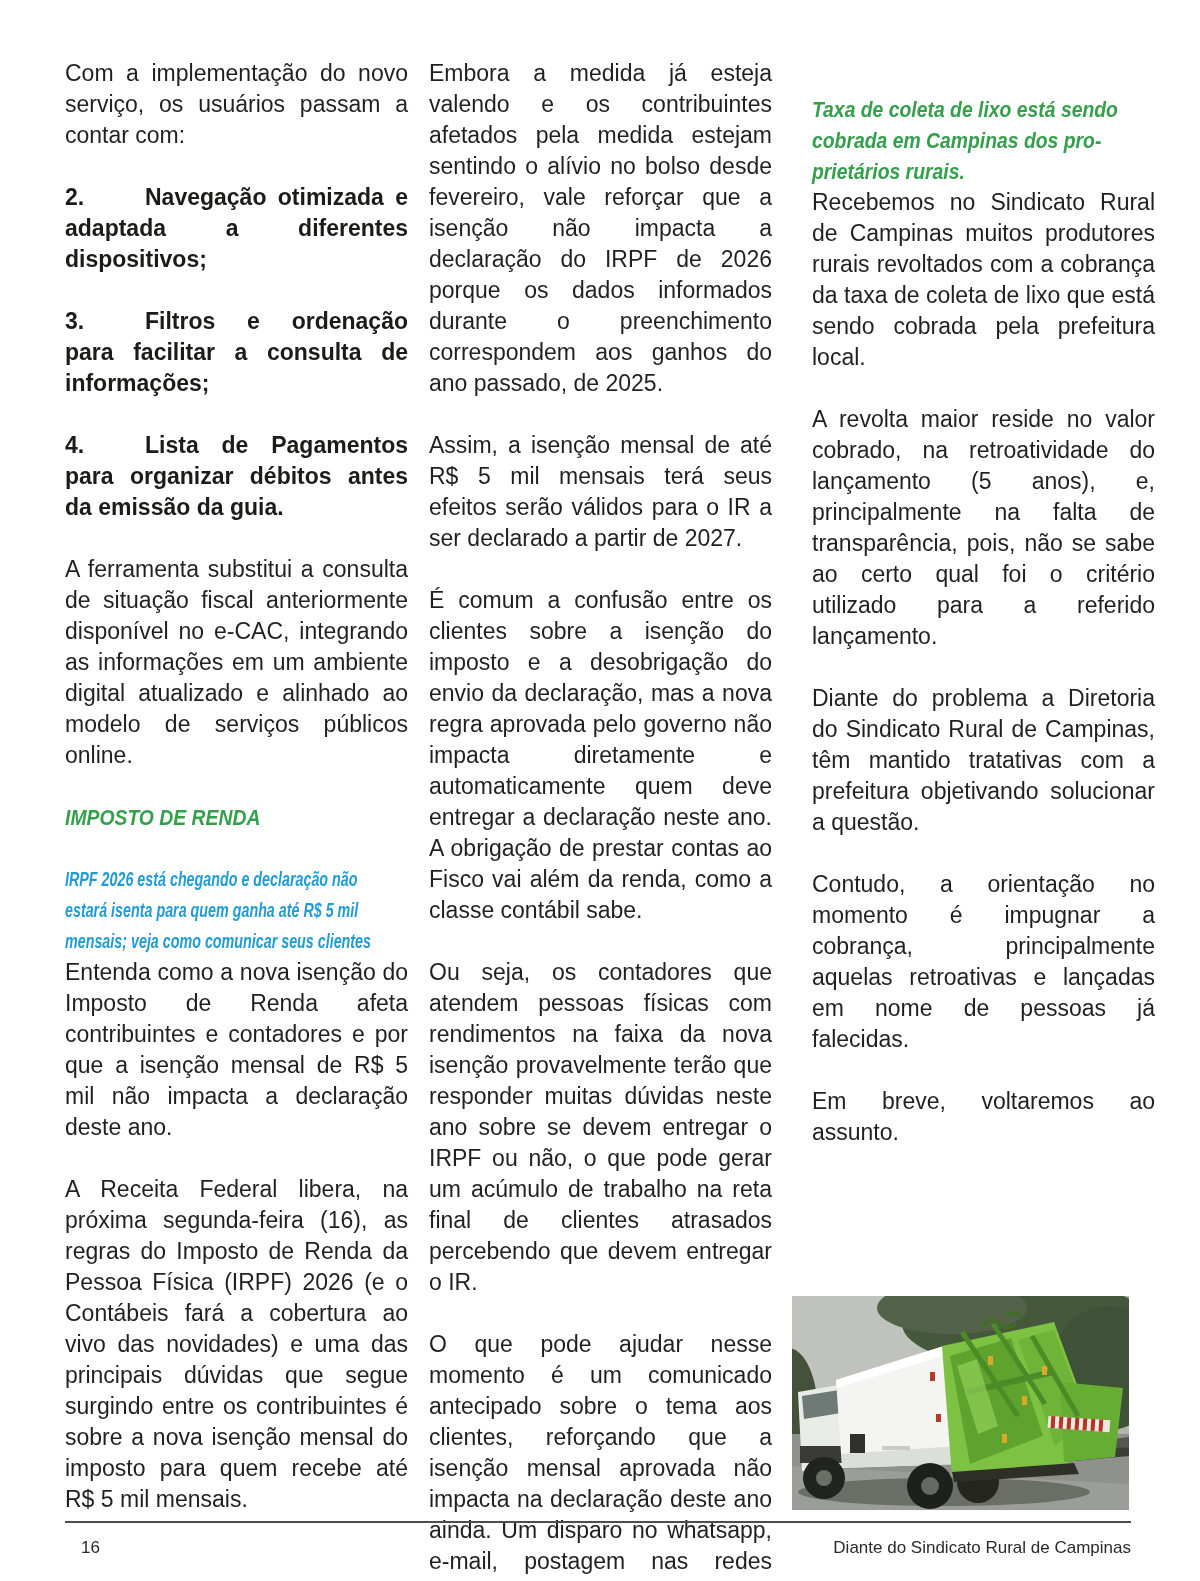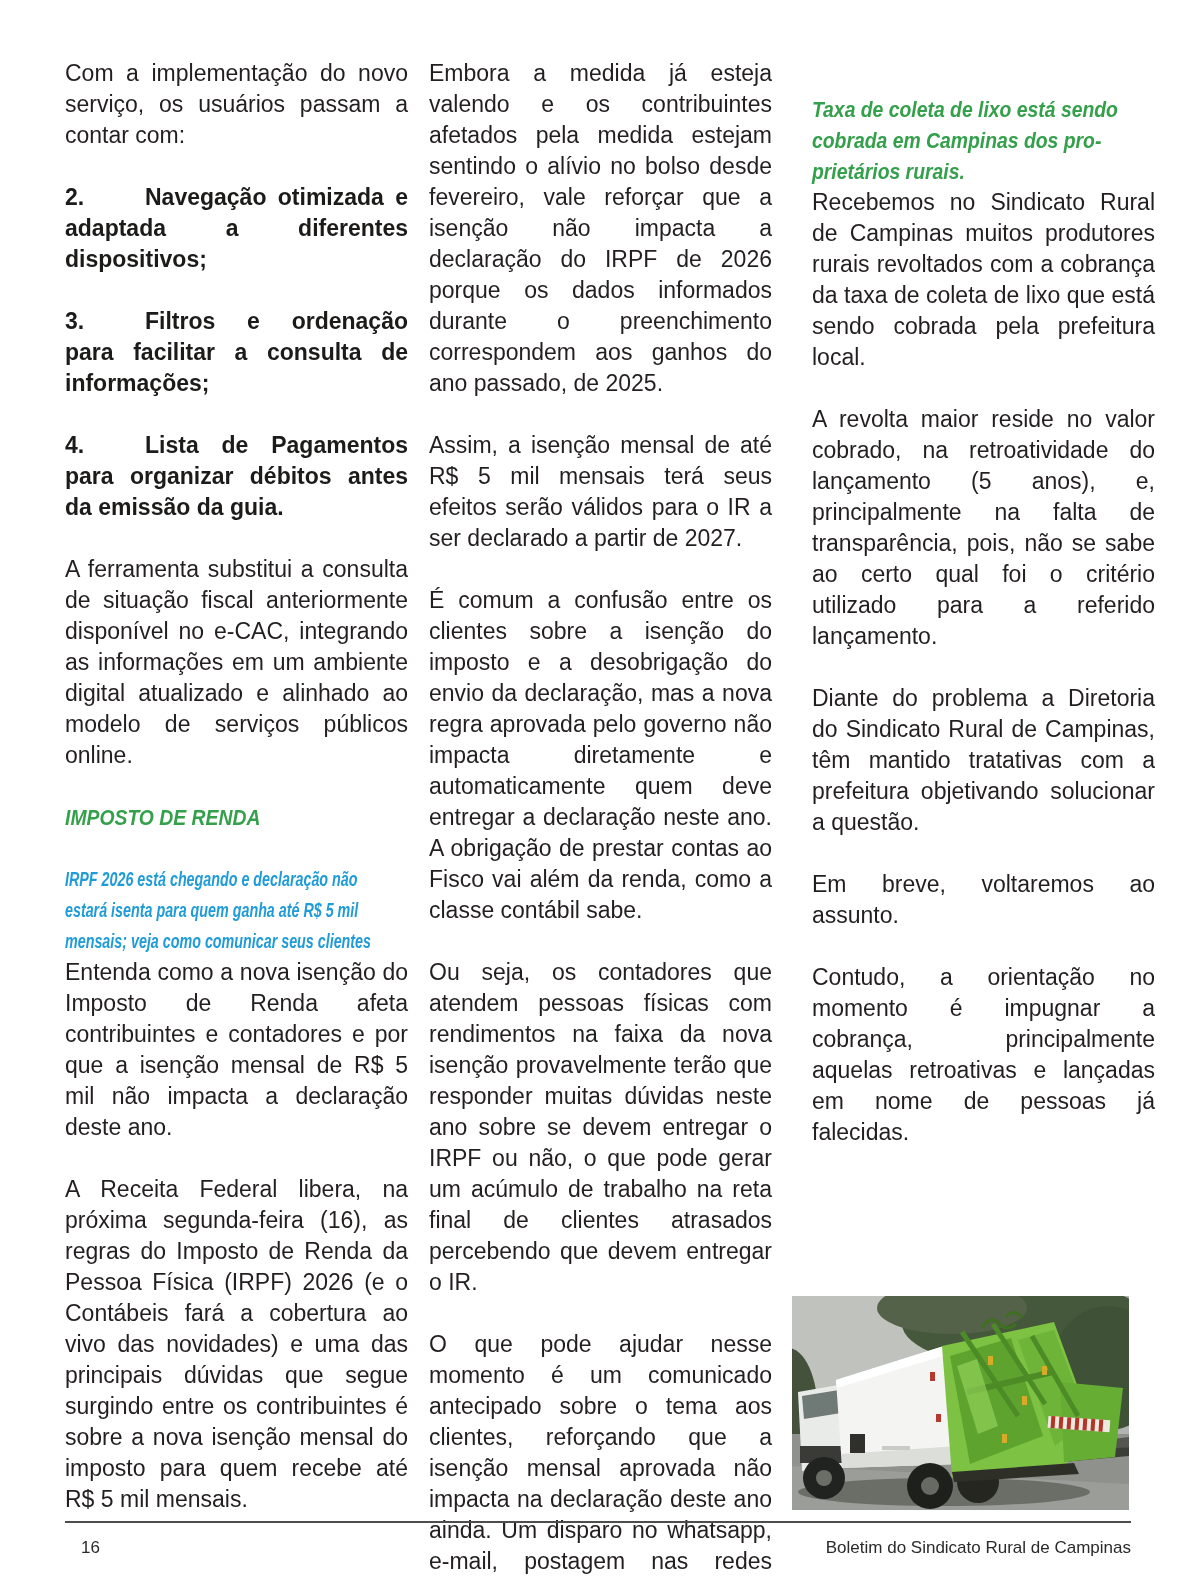--- a/index.html
+++ b/index.html
@@ -67,22 +67,22 @@
   <p class="body">O que pode ajudar nesse momento é um comunicado antecipado sobre o tema aos clientes, reforçando que a isenção mensal aprovada não impacta na declaração deste ano ainda. Um disparo no whatsapp, e-mail, postagem nas redes sociais e até mesmo material impresso para quem recebe muitos clientes presenciais pode ajudar a colocar no radar dos seus clientes sobre a obrigação.</p>
 </div>
 
 <div class="col" id="col-right">
   <p class="h-green tight">Taxa de coleta de lixo está sendo
 cobrada em Campinas dos pro-
 prietários rurais.</p>
   <p class="body">Recebemos no Sindicato Rural de Campinas muitos produtores rurais revoltados com a cobrança da taxa de coleta de lixo que está sendo cobrada pela prefeitura local.</p>
   <p class="body">A revolta maior reside no valor cobrado, na retroatividade do lançamento (5 anos), e, principalmente na falta de transparência, pois, não se sabe ao certo qual foi o critério utilizado para a referido lançamento.</p>
   <p class="body">Diante do problema a Diretoria do Sindicato Rural de Campinas, têm mantido tratativas com a prefeitura objetivando solucionar a questão.</p>
+  <p class="body">Contudo, a orientação no momento é impugnar a cobrança, principalmente aquelas retroativas e lançadas em nome de pessoas já falecidas.</p>
   <p class="body">Em breve, voltaremos ao assunto.</p>
-  <p class="body">Contudo, a orientação no momento é impugnar a cobrança, principalmente aquelas retroativas e lançadas em nome de pessoas já falecidas.</p>
 </div>
 
 <div id="truck-photo">
   <svg width="337" height="214" viewBox="0 0 337 214" xmlns="http://www.w3.org/2000/svg">
 
     <rect x="0" y="0" width="337" height="214" fill="#b2b4af"></rect>
     <rect x="0" y="0" width="150" height="132" fill="#c0c2bd"></rect>
 
     <ellipse cx="235" cy="28" rx="125" ry="44" fill="#46583c"></ellipse>
     <ellipse cx="316" cy="72" rx="56" ry="62" fill="#3f5136"></ellipse>
@@ -142,13 +142,13 @@
       <rect x="299" y="120" width="4" height="12" fill="#b23528"></rect>
       <rect x="307" y="120" width="4" height="12" fill="#b23528"></rect>
     </g>
 
     <polygon points="160,176 282,167 287,178 162,186" fill="#2e3028"></polygon>
   </svg>
 </div>
 
 <div id="footer-rule"></div>
 <div id="page-number">16</div>
-<div id="footer-text">Boletim do Sindicato Rural de Campinas</div>
+<div id="footer-text">Diante do Sindicato Rural de Campinas</div>
 
 </body></html>

